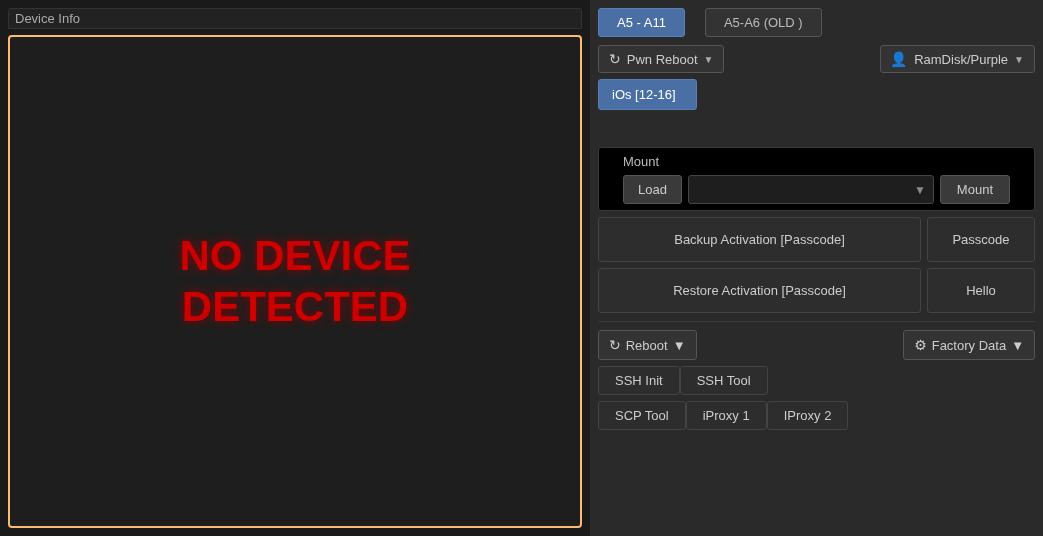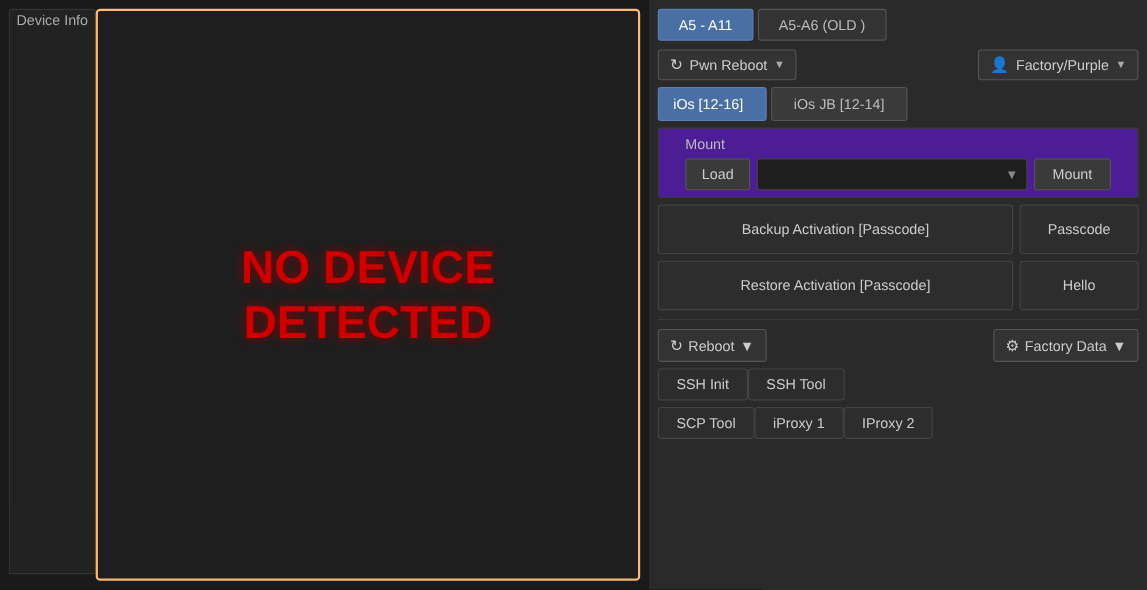--- a/index.html
+++ b/index.html
@@ -13,20 +13,21 @@
       display: flex;
     }
 
     
     .left-panel {
       width: 590px;
       height: 536px;
       background: #1a1a1a;
       padding: 8px;
       display: flex;
+      flex-direction: column;
     }
     .device-info-label {
       color: #aaa;
       font-size: 13px;
       margin-bottom: 6px;
       padding: 2px 6px;
       background: #222;
       border: 1px solid #333;
       border-radius: 3px 3px 0 0;
       display: inline-block;
@@ -55,21 +56,21 @@
       background: #2a2a2a;
       padding: 8px;
       display: flex;
       flex-direction: column;
       gap: 6px;
     }
 
     
     .tab-row {
       display: flex;
-      gap: 4px;
+      gap: 20px;
       margin-bottom: 2px;
     }
     .tab-btn {
       padding: 6px 18px;
       border: 1px solid #555;
       border-radius: 3px;
       cursor: pointer;
       font-size: 13px;
       background: #333;
       color: #bbb;
@@ -125,24 +126,25 @@
     }
     .ios-tab.active {
       background: #4a6fa5;
       color: #fff;
       border-color: #5a7fb5;
       padding-left: 13px;
     }
 
     
     .mount-section {
-      background: #4c1d95;
+      background: #000000;
       border: 1px solid #3a3a3a;
       border-radius: 3px;
       padding: 6px 24px;
+      margin-top: 31px;
     }
     .mount-label {
       font-size: 13px;
       color: #bbb;
       margin-bottom: 6px;
     }
     .mount-row {
       display: flex;
       gap: 6px;
       align-items: center;
@@ -277,28 +279,27 @@
 
   <div class="action-row">
     <button class="action-btn-dropdown">
       <span class="refresh-icon">↻</span>
       <span>Pwn Reboot</span>
       <span class="arrow">▼</span>
     </button>
     <div class="spacer"></div>
     <button class="action-btn-dropdown">
       <span class="user-icon">👤</span>
-      <span>Factory/Purple</span>
+      <span>RamDisk/Purple</span>
       <span class="arrow">▼</span>
     </button>
   </div>
 
   <div class="ios-tab-row">
     <button class="ios-tab active">iOs [12-16]</button>
-    <button class="ios-tab">iOs JB [12-14]</button>
   </div>
 
   <div class="mount-section">
     <div class="mount-label">Mount</div>
     <div class="mount-row">
       <button class="load-btn">Load</button>
       <div class="mount-select-wrapper">
         <select class="mount-select">
           <option value=""></option>
         </select>

